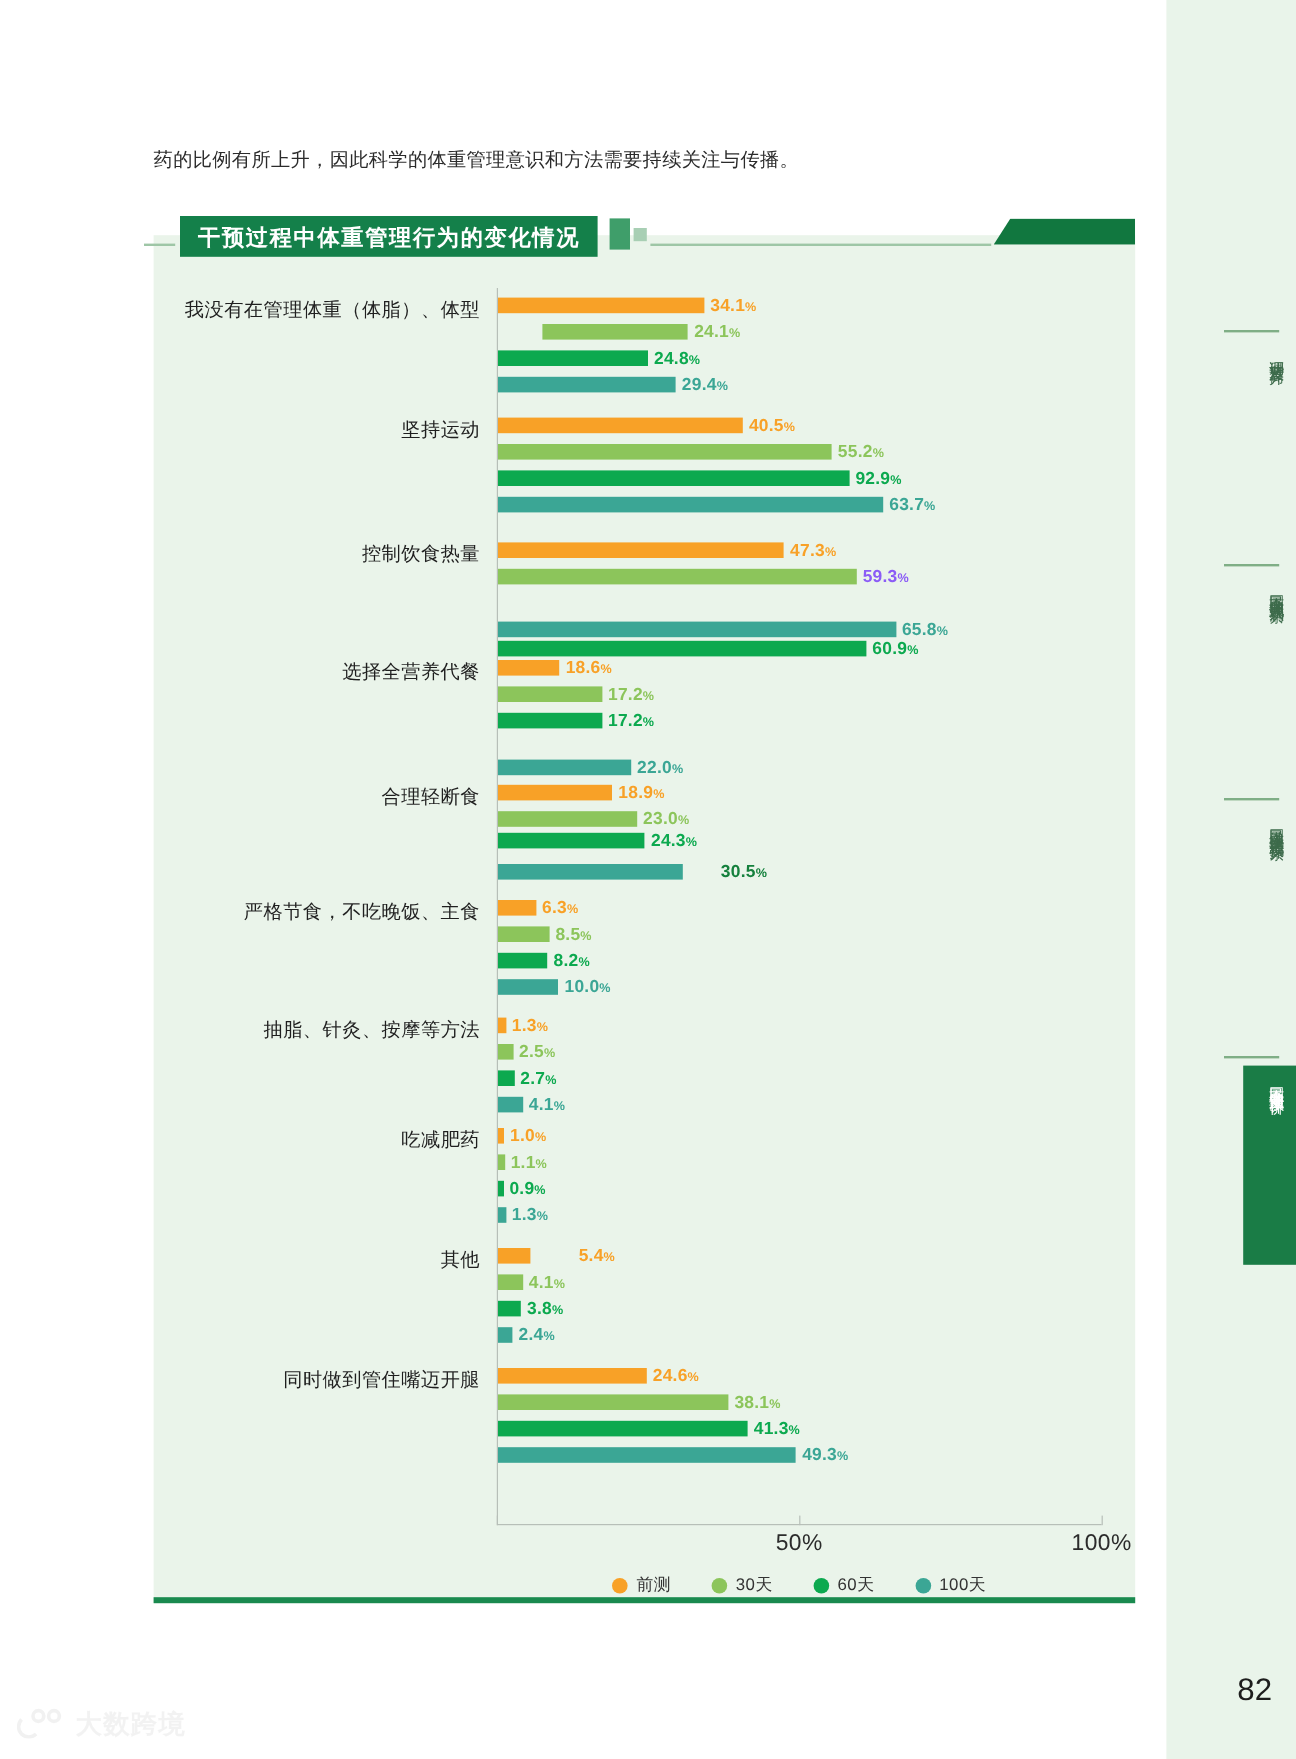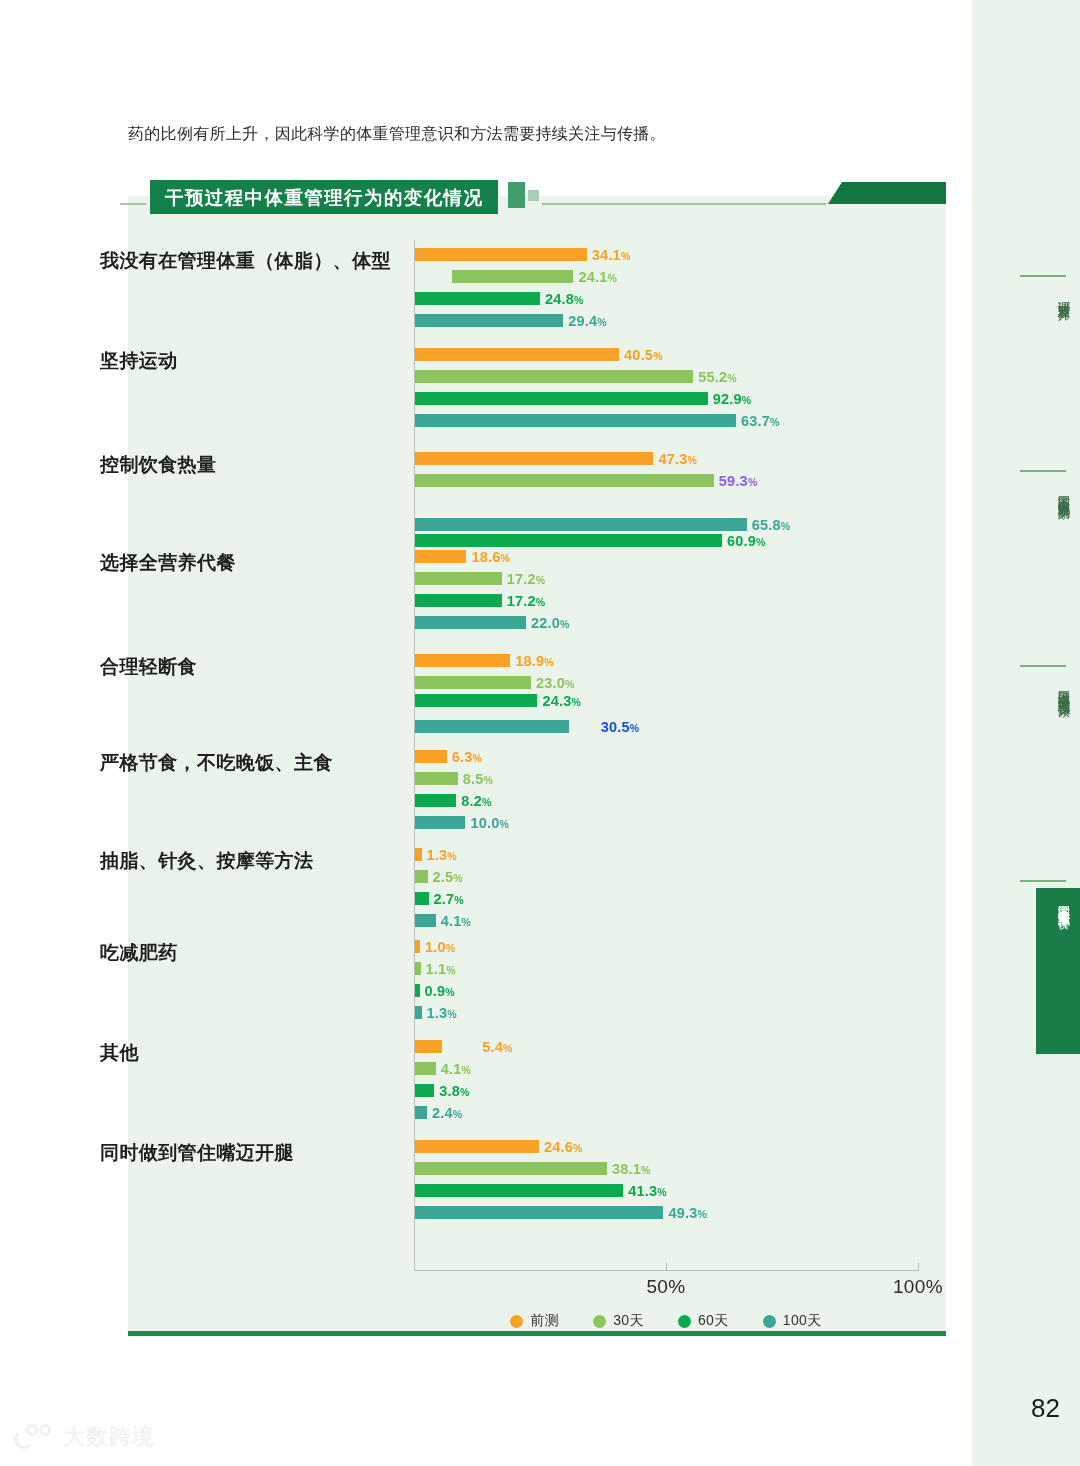--- a/index.html
+++ b/index.html
@@ -187,25 +187,26 @@
   }
   .axis-label.l50  { left: 538px; }
   .axis-label.l100 { left: 790px; }
 
   
   .group { position: absolute; left: 0; width: 818px; }
   .group-label {
     position: absolute;
     right: 546px;
     width: 300px;
-    font-size: 19px;
+    text-align: right;
+    font-size: 16px;
     color: #1f1f1f;
     letter-spacing: 0.4px;
     white-space: nowrap;
-    font-weight: 700;
+    font-weight: 400;
   }
   .bar-row {
     position: absolute;
     left: 287px;
     height: 13px;
     display: flex;
     align-items: center;
   }
   .bar {
     height: 13px;
@@ -397,42 +398,42 @@
             <div class="bar-val" style="color: rgb(248, 161, 39);"><span>18.6</span><span class="pct">%</span></div>
           </div>
           <div class="bar-row" style="top: 22px;">
             <div class="bar" style="width: 86.688px; background: rgb(140, 197, 91);"></div>
             <div class="bar-val" style="color: rgb(140, 197, 91);"><span>17.2</span><span class="pct">%</span></div>
           </div>
           <div class="bar-row" style="top: 44px;">
             <div class="bar" style="width: 86.688px; background: rgb(12, 169, 79);"></div>
             <div class="bar-val" style="color: rgb(12, 169, 79);"><span>17.2</span><span class="pct">%</span></div>
           </div>
-          <div class="bar-row" style="top: 66px;">
+          <div class="bar-row" style="top: 83px;">
             <div class="bar" style="width: 110.88px; background: rgb(59, 166, 149);"></div>
             <div class="bar-val" style="color: rgb(59, 166, 149);"><span>22.0</span><span class="pct">%</span></div>
           </div>
         </div>
         <div class="group" style="top: 424px; height: 88px;">
           <div class="group-label" style="top: 0px;">合理轻断食</div>
           <div class="bar-row" style="top: 0px;">
             <div class="bar" style="width: 95.256px; background: rgb(248, 161, 39);"></div>
             <div class="bar-val" style="color: rgb(248, 161, 39);"><span>18.9</span><span class="pct">%</span></div>
           </div>
           <div class="bar-row" style="top: 22px;">
             <div class="bar" style="width: 115.92px; background: rgb(140, 197, 91);"></div>
             <div class="bar-val" style="color: rgb(140, 197, 91);"><span>23.0</span><span class="pct">%</span></div>
           </div>
           <div class="bar-row" style="top: 40px;">
             <div class="bar" style="width: 122.472px; background: rgb(12, 169, 79);"></div>
             <div class="bar-val" style="color: rgb(12, 169, 79);"><span>24.3</span><span class="pct">%</span></div>
           </div>
           <div class="bar-row" style="top: 66px;">
             <div class="bar" style="width: 153.72px; background: rgb(59, 166, 149);"></div>
-            <div class="bar-val" style="color: #1d4ed8; margin-left: 32px;"><span>30.5</span><span class="pct">%</span></div>
+            <div class="bar-val" style="color: #15803d; margin-left: 32px;"><span>30.5</span><span class="pct">%</span></div>
           </div>
         </div>
         <div class="group" style="top: 520px; height: 88px;">
           <div class="group-label" style="top: 0px;">严格节食，不吃晚饭、主食</div>
           <div class="bar-row" style="top: 0px;">
             <div class="bar" style="width: 31.752px; background: rgb(248, 161, 39);"></div>
             <div class="bar-val" style="color: rgb(248, 161, 39);"><span>6.3</span><span class="pct">%</span></div>
           </div>
           <div class="bar-row" style="top: 22px; justify-content: flex-end;">
             <div class="bar" style="width: 42.84px; background: rgb(140, 197, 91);"></div>

